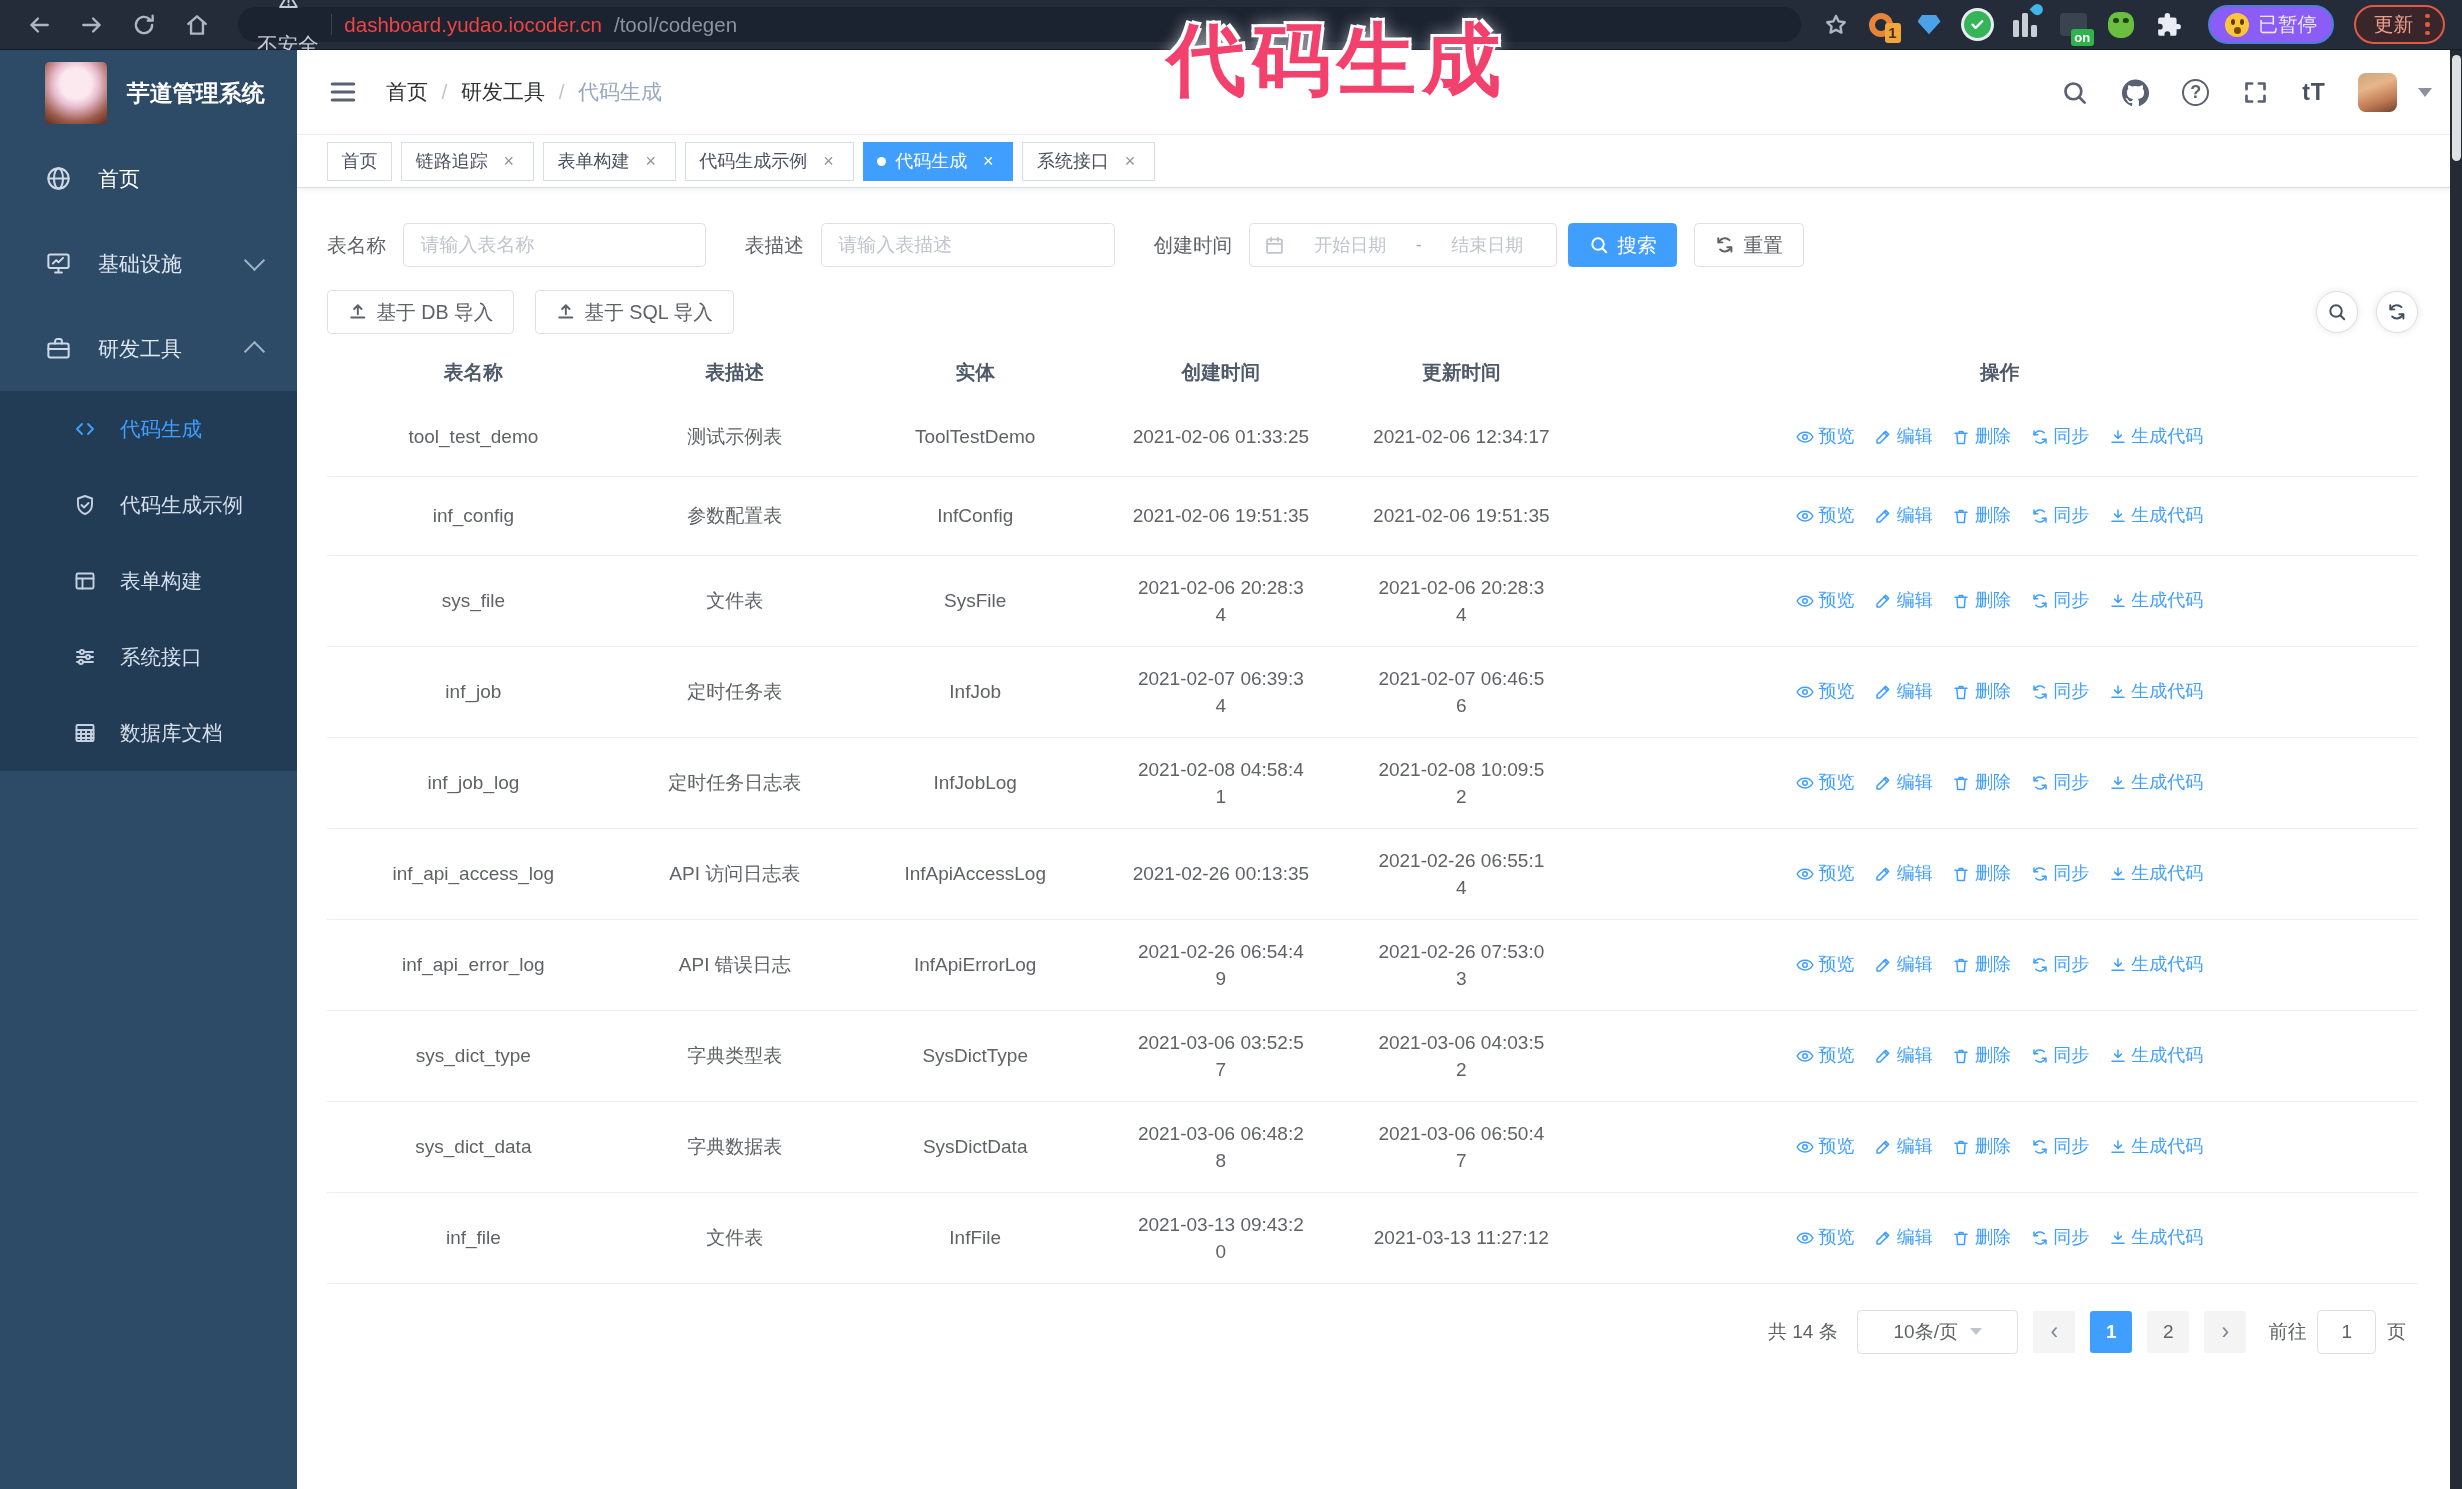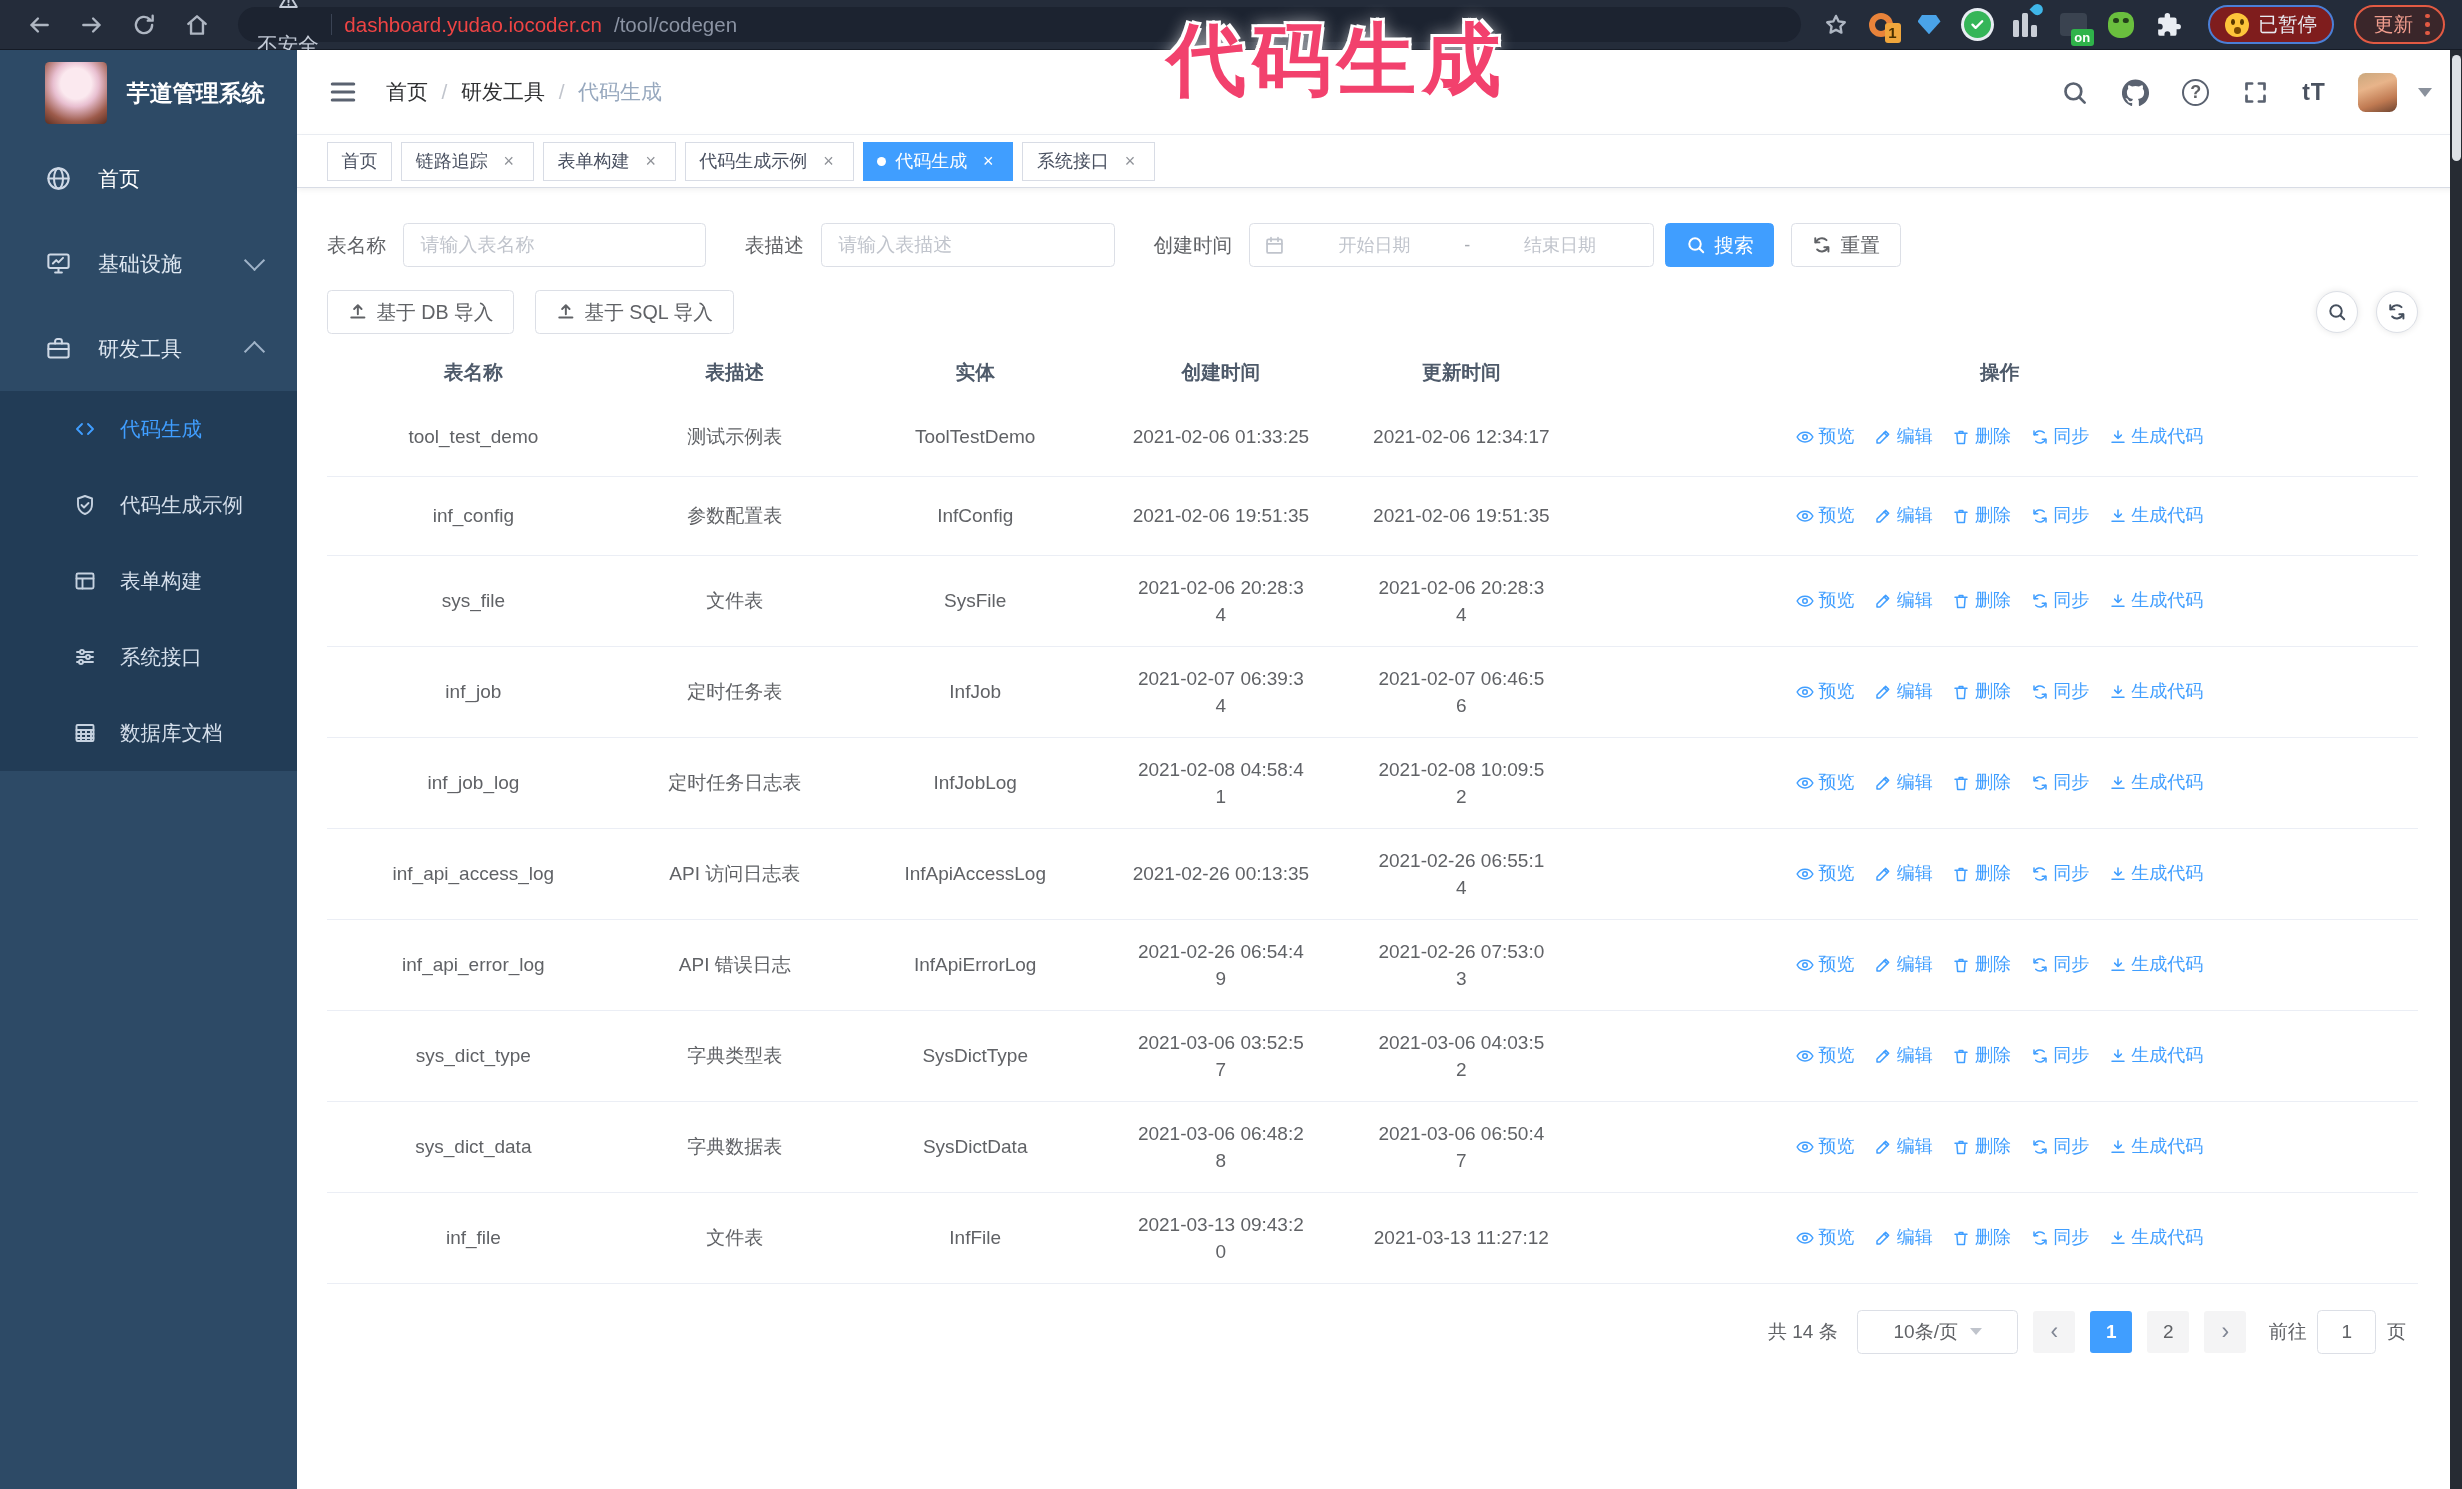--- a/index.html
+++ b/index.html
@@ -38,21 +38,21 @@
   .ext-green svg { width: 16.7px; height: 16.7px; stroke: #fff; fill: none; stroke-width: 3.4; stroke-linecap: round; stroke-linejoin: round; }
   .ext-cols { display:flex; gap:3px; align-items:flex-end; position:relative; }
   .ext-cols i { display:block; width: 6px; background:#c9ced6; border-radius:1.5px; }
   .ext-drop { position:absolute; top:-6px; right:-3px; width: 10.6px; height:10.6px; background:#3fb6e8; border-radius: 50% 50% 50% 0; transform: rotate(45deg); }
   .ext-dark { width: 27px; height: 23px; background: #3a4350; border-radius: 3.8px; position: relative; }
   .ext-badge-on { position:absolute; right:-6px; bottom:-6px; background:#2fb34a; color:#fff; font-size:13px; font-weight:bold; padding: 0.8px 3.8px; border-radius: 3px; }
   .ext-frog { width: 26px; height: 26px; background: #6abf3e; border-radius: 40% 40% 45% 45%; position: relative; }
   .ext-frog::before { content:""; position:absolute; left:5.3px; top:6px; width:5.3px; height:5.3px; border-radius:50%; background:#23401a; box-shadow: 9.8px 0 0 #23401a; }
   .ext-puzzle svg { width: 26px; height: 26px; fill: #e9edf3; }
   .paused-pill { display:flex; align-items:center; gap: 9px; height: 39px; padding: 0 15px;
-    border: 2.3px solid #4b7fd6; border-radius: 21px; background: #7f1d1d; margin-left: 10.6px; flex: 0 0 auto;}
+    border: 2.3px solid #4b7fd6; border-radius: 21px; background: #8b5cf6; margin-left: 10.6px; flex: 0 0 auto;}
   .face { width: 24px; height: 24px; border-radius: 50%; background: #fdc53a; position: relative; }
   .face::before { content:""; position:absolute; left:6px; top:6.8px; width:3.8px; height:5.3px; border-radius:50%;
     background:#5a3a00; box-shadow: 9px 0 0 #5a3a00; }
   .face::after { content:""; position:absolute; left:9px; bottom:3px; width:6.8px; height:6.8px; border-radius:50%; background:#7a4a00; }
   .paused-label { color:#e8ecf2; font-size: 19.7px; white-space: nowrap; }
   .update-btn { display:flex; align-items:center; gap: 12px; height: 39px; padding: 0 13.6px 0 18px;
     border: 2.3px solid #e25a43; border-radius: 21px; background: #3a262a; margin-left: 12px; flex: 0 0 auto; cursor: pointer;}
   .update-label { color:#f09c8d; font-size: 19.7px; white-space: nowrap; }
   .kebab { display:flex; flex-direction: column; gap: 3.8px; }
   .kebab i { width: 4.5px; height: 4.5px; border-radius: 50%; background: #e25a43; display:block; }
@@ -112,21 +112,21 @@
   .tab.active .tab-close { color: #fff; }
 
   
   .content { flex: 1; padding: 35px 44px 0 30px; position: relative; min-width: 0;}
   .search-row { display: flex; align-items: center; }
   .f-label { font-size: 19.7px; color: #606266; margin-right: 16.7px; white-space: nowrap; }
   .f-input { width: 303px; height: 44px; border: 1.5px solid #dcdfe6; border-radius: 4.5px; background: #fff;
     font-size: 19px; color: #606266; padding: 0 16.7px; outline: none; font-family: inherit;}
   .f-input::placeholder { color: #c0c4cc; }
   .gap-32 { width: 39px; }
-  .date-range { width: 405px; height: 44px; border: 1.5px solid #dcdfe6; border-radius: 4.5px; display: flex;
+  .date-range { width: 308px; height: 44px; border: 1.5px solid #dcdfe6; border-radius: 4.5px; display: flex;
     align-items: center; padding: 0 13.6px; gap: 10.6px; background: #fff;}
   .date-range .cal { width: 21px; height: 21px; color: #c0c4cc; }
   .date-range .cal svg { width: 21px; height: 21px; stroke: currentColor; fill:none; stroke-width: 2; stroke-linecap: round;}
   .ph { font-size: 18px; color: #c0c4cc; flex: 1; text-align: center; white-space: nowrap;}
   .range-sep { font-size: 18px; color: #a8abb2; }
   .btn { height: 44px; display: inline-flex; align-items: center; gap: 9px; padding: 0 19.7px;
     border-radius: 4.5px; font-size: 19.7px; cursor: pointer; border: 1.5px solid #dcdfe6; background: #fff; color: #606266; white-space: nowrap;}
   .btn svg { width: 19.7px; height: 19.7px; stroke: currentColor; fill: none; stroke-width: 2.4; stroke-linecap: round; stroke-linejoin: round;}
   .btn.primary { background: #409eff; border-color: #409eff; color: #fff; }
   .btn.search-btn { margin-left: 11px; }

